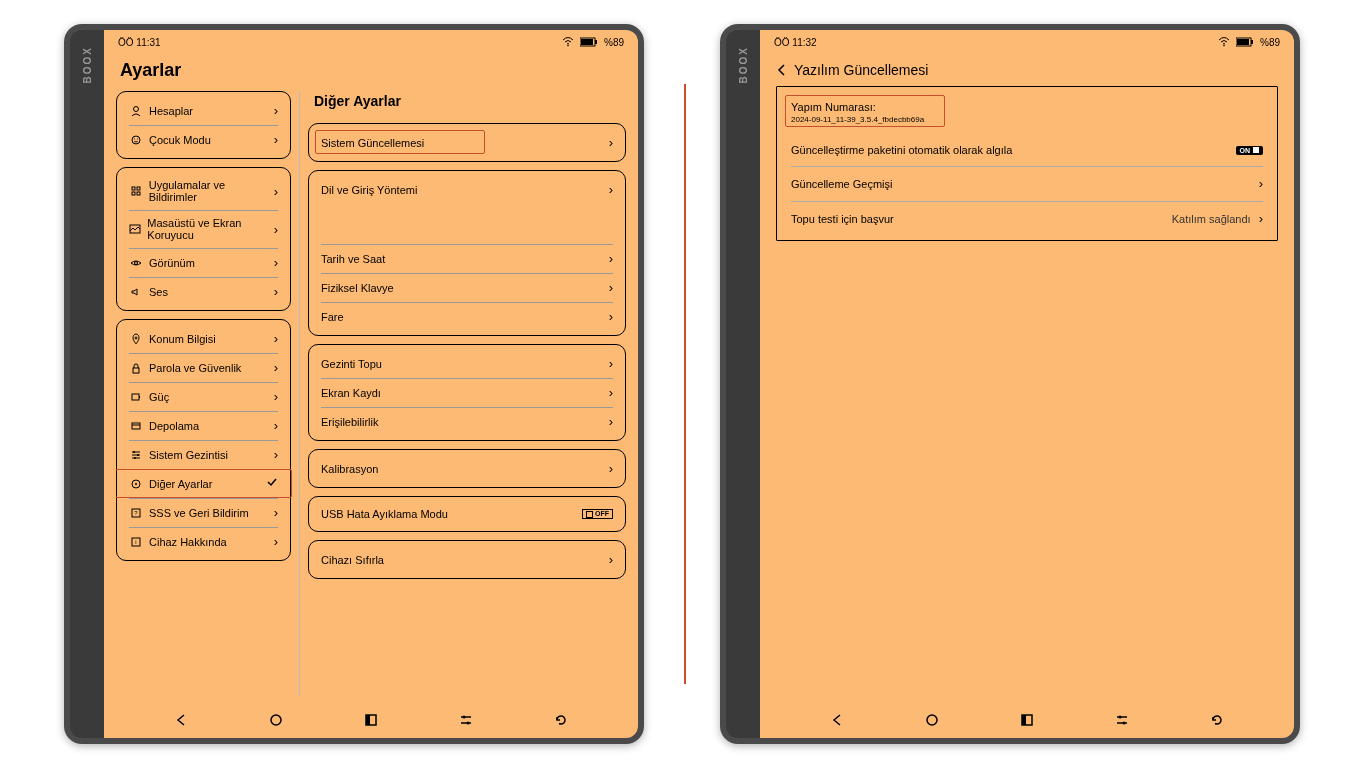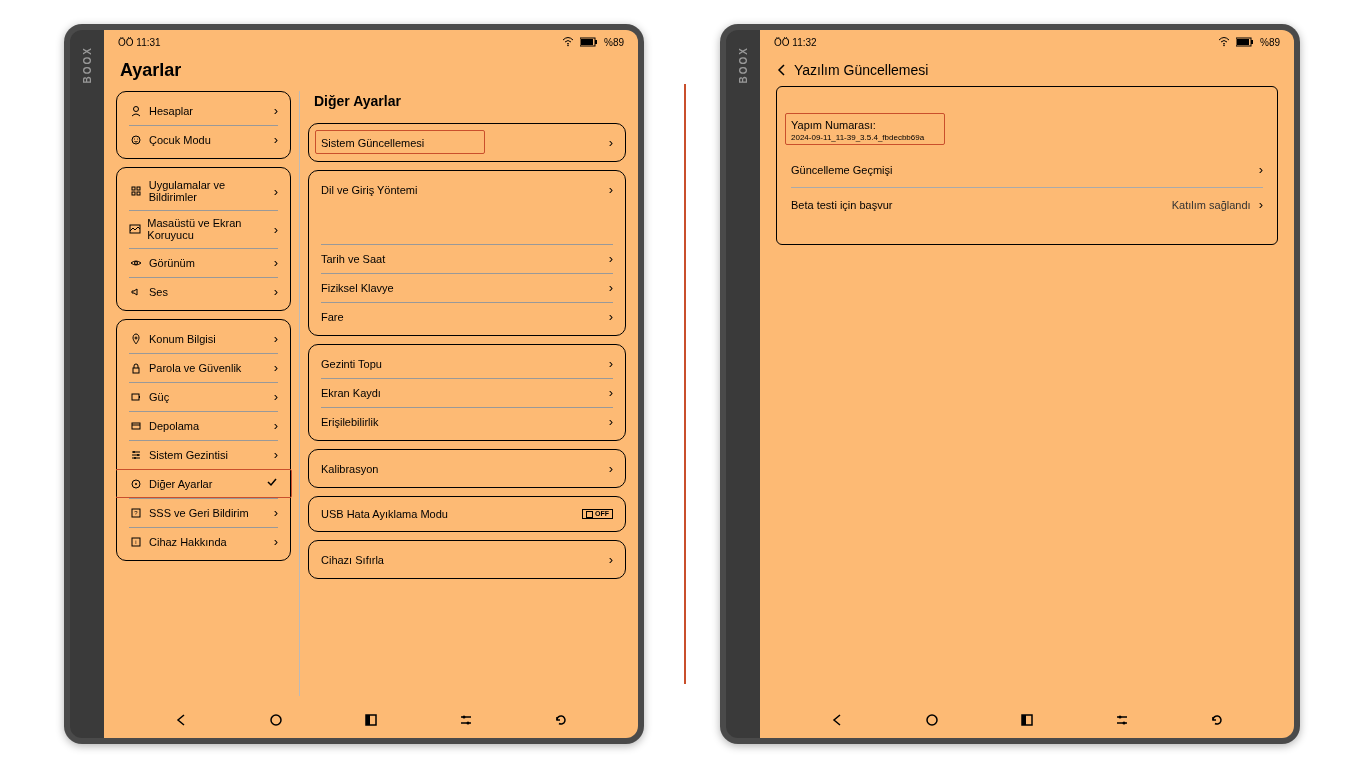--- a/index.html
+++ b/index.html
@@ -144,22 +144,22 @@
 
 .content-full {
   flex: 1;
   padding: 0 16px;
   display: flex;
   flex-direction: column;
 }
 
 .update-card {
   border: 1.5px solid #000;
-  border-radius: 6px;
-  padding: 22px 0;
+  border-radius: 1px;
+  padding: 4px 0;
 }
 .urow {
   display: flex;
   align-items: center;
   justify-content: space-between;
   padding: 10px 14px;
   font-size: 11px;
   position: relative;
 }
 .urow + .urow::before {
@@ -594,27 +594,33 @@
         <div class="update-card">
           <div class="urow" style="position:relative;">
             <div class="build-block">
               <span>Yapım Numarası:</span>
               <span class="build-value">2024-09-11_11-39_3.5.4_fbdecbb69a</span>
             </div>
             <div class="highlight-box" style="left:8px; top:4px; width:160px; height:32px;"></div>
           </div>
           <div id="right-rows">
               <div class="urow">
+                <span>Güncelleştirme paketini otomatik olarak algıla</span>
+                <span style="display: flex; align-items: center; gap: 4px;">
+                  <span class="toggle-on">ON</span>
+                </span>
+              </div>
+              <div class="urow">
                 <span>Güncelleme Geçmişi</span>
                 <span style="display: flex; align-items: center; gap: 4px;">
                   <span class="chev">›</span>
                 </span>
               </div>
               <div class="urow">
-                <span>Beta testi için başvur</span>
+                <span>Topu testi için başvur</span>
                 <span style="display: flex; align-items: center; gap: 4px;">
                   <span class="sub-note">Katılım sağlandı</span>
                   <span class="chev">›</span>
                 </span>
               </div>
             </div>
         </div>
 
       </div>
 

